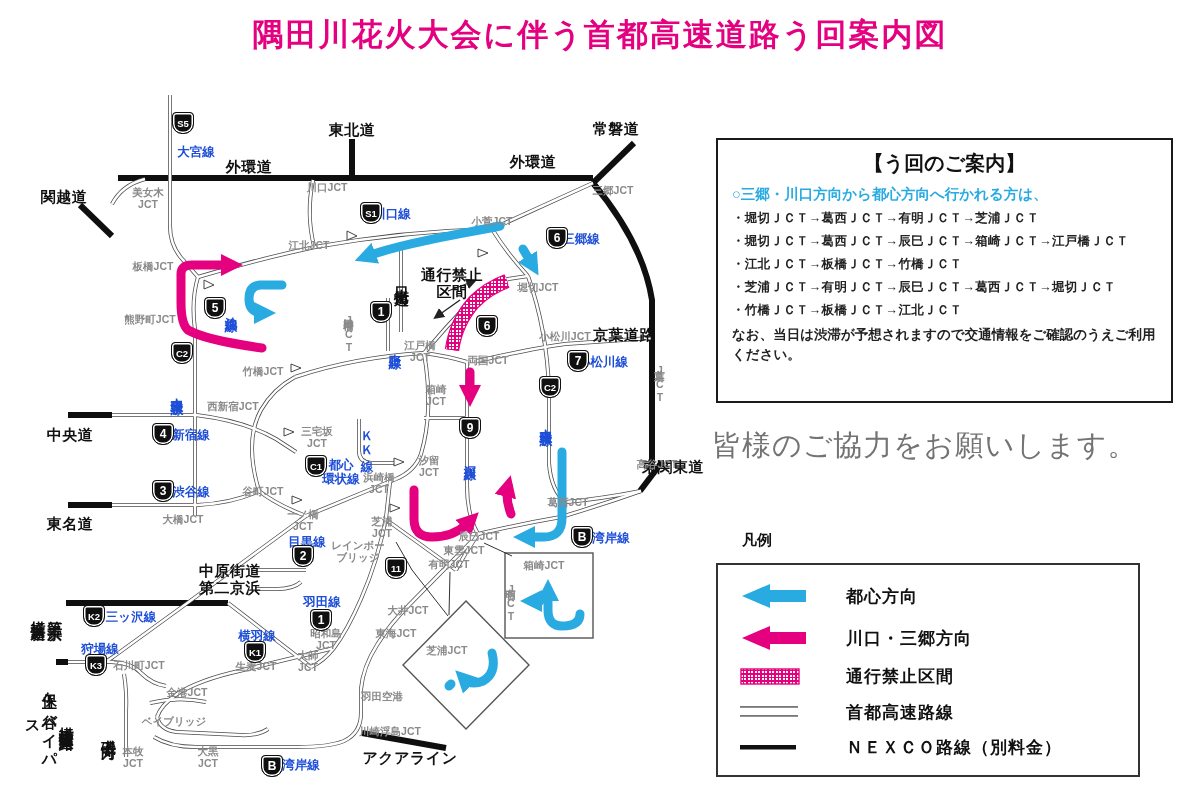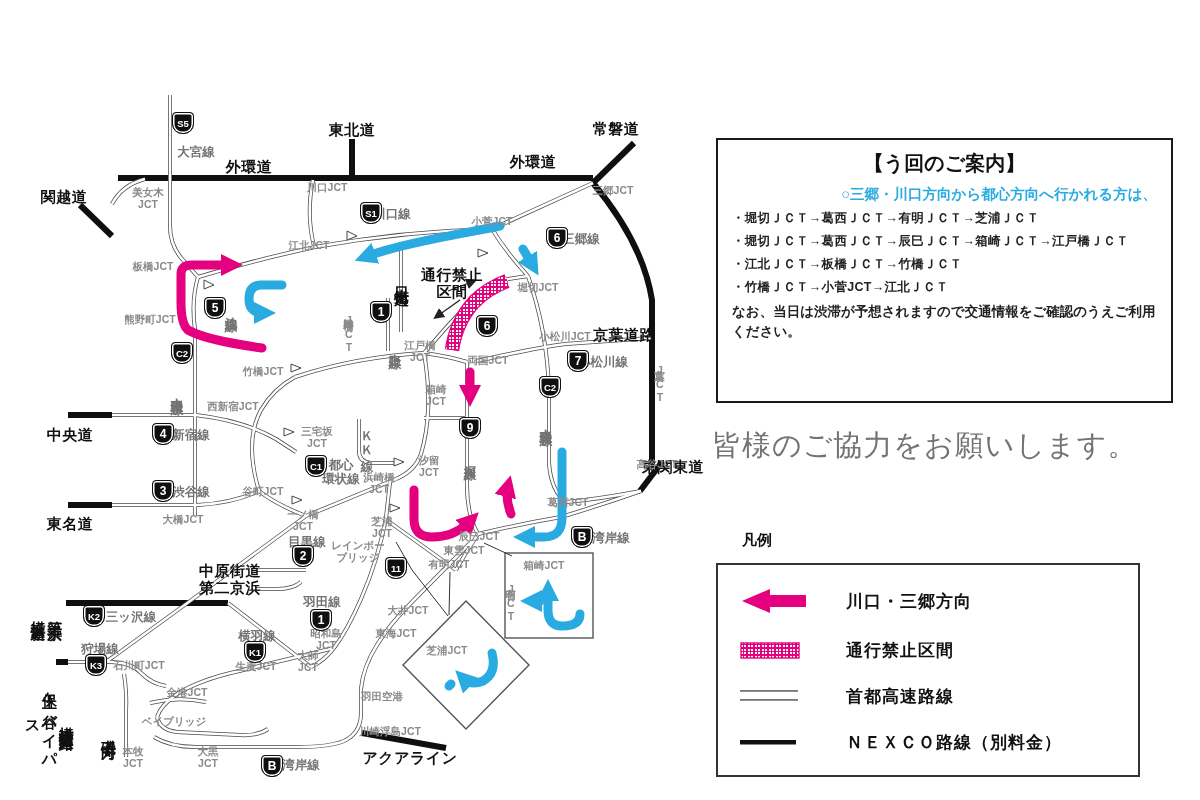--- a/index.html
+++ b/index.html
@@ -7,21 +7,21 @@
   body{font-family:"Liberation Sans",sans-serif;}
   #stage{position:relative;width:1200px;height:800px;background:#fff;overflow:hidden;}
   #page-title{position:absolute;left:0;top:14px;width:1200px;text-align:center;
     font-size:31px;font-weight:bold;color:var(--pink);letter-spacing:2px;}
   
   #map-svg{position:absolute;left:0;top:0;}
   #map-overlay{position:absolute;left:0;top:0;width:1200px;height:800px;pointer-events:none;}
   .map-lbl{position:absolute;transform:translate(-50%,-50%);white-space:pre-line;
     text-align:center;line-height:1.12;}
   .jct{color:#8a8a8a;font-size:10.5px;font-weight:bold;}
-  .rt{color:#737373;font-size:12.5px;font-weight:bold;}
+  .rt{color:#1d4ed8;font-size:12.5px;font-weight:bold;}
   .hw{color:#111;font-size:15px;font-weight:bold;letter-spacing:0.5px;}
   .vert{writing-mode:vertical-rl;text-orientation:upright;letter-spacing:1.5px;}
   .badge{position:absolute;transform:translate(-50%,-50%);background:#101010;color:#fff;
     font-weight:bold;font-size:12px;width:22px;height:22px;display:flex;align-items:center;
     justify-content:center;border-radius:4px 4px 10px 10px;
     box-shadow:inset 0 0 0 1.5px #fff;border:1.5px solid #101010;box-sizing:border-box;}
   .badge-sm{font-size:9.5px;}
   
   .nexco path{stroke:#0f0f0f;stroke-width:6;fill:none;stroke-linejoin:round;}
   .roads-case path{stroke:#4a4a4a;stroke-width:4;fill:none;stroke-linejoin:round;}
@@ -33,39 +33,40 @@
   .tri{fill:#fff;stroke:#444;stroke-width:1;}
   .thin-arrow{stroke:#222;stroke-width:1.3;fill:none;}
   .arrow-b{stroke:var(--blue);stroke-width:9;fill:none;stroke-linecap:round;stroke-linejoin:round;}
   .arrow-p{stroke:var(--pink);stroke-width:9;fill:none;stroke-linecap:round;stroke-linejoin:round;}
   .mh-b{fill:var(--blue);} .mh-p{fill:var(--pink);} .mh-k{fill:#222;}
   
   #info-box{position:absolute;left:716px;top:138px;width:457px;height:265px;border:2px solid #1a1a1a;
     box-sizing:border-box;padding:8px 14px;}
   #info-heading{text-align:center;font-size:20px;font-weight:bold;color:#111;margin:2px 0 8px 0;}
   .sec-head{font-size:14.5px;font-weight:bold;margin:6px 0 4px 0;}
-  .sec-head.blue{color:var(--blue);text-align:right;} .sec-head.pink{color:var(--pink);}
+  .sec-head.blue{color:var(--blue);} .sec-head.pink{color:var(--pink);}
   .route-list{list-style:none;margin:0 0 4px 0;padding:0;}
   .route-list li{font-size:12.5px;font-weight:600;color:#222;margin:6px 0;letter-spacing:0.3px;}
   #info-note{font-size:13.5px;font-weight:600;color:#222;line-height:1.45;}
   #coop-text{position:absolute;left:712px;top:426px;width:470px;
     font-family:"Liberation Serif",serif;font-size:29px;color:#737373;letter-spacing:1px;}
   #legend-title{position:absolute;left:742px;top:531px;font-size:15px;font-weight:bold;color:#111;}
   #legend-box{position:absolute;left:716px;top:563px;width:424px;height:214px;border:2px solid #333;
     box-sizing:border-box;display:flex;flex-direction:column;justify-content:space-around;
     padding:10px 0 10px 22px;}
   .legend-row{display:flex;align-items:center;gap:26px;}
   .legend-sym{width:80px;display:flex;align-items:center;justify-content:flex-start;}
   .legend-lbl{font-size:17px;font-weight:bold;color:#111;letter-spacing:1px;}
 </style>
 </head>
 <body>
 
 <div id="stage">
 
+  <div id="page-title">隅田川花火大会に伴う首都高速道路う回案内図</div>
 
   <svg id="map-svg" width="1200" height="800" viewBox="0 0 1200 800">
     <defs>
       <pattern id="phatch" width="7" height="7" patternUnits="userSpaceOnUse">
         <rect width="7" height="7" fill="#fff"></rect>
         <path d="M0,0.5H7 M0,3.5H7 M0,6.5H7 M0.5,0V7 M3.5,0V7 M6.5,0V7" stroke="var(--pink)" stroke-width="1"></path>
       </pattern>
       <marker id="mh-b" viewBox="0 0 10 10" refX="5" refY="5" markerWidth="22" markerHeight="22" markerUnits="userSpaceOnUse" orient="auto">
           <path class="mh-b" d="M0,0L10,5L0,10z"></path>
         </marker>
@@ -343,29 +344,39 @@
 
   <div id="info-box">
     <div id="info-heading">【う回のご案内】</div>
     <div class="sec-head blue">○三郷・川口方向から都心方向へ行かれる方は、</div>
     <ul class="route-list">
       <li>・堀切ＪＣＴ→葛西ＪＣＴ→有明ＪＣＴ→芝浦ＪＣＴ</li>
       <li>・堀切ＪＣＴ→葛西ＪＣＴ→辰巳ＪＣＴ→箱崎ＪＣＴ→江戸橋ＪＣＴ</li>
       <li>・江北ＪＣＴ→板橋ＪＣＴ→竹橋ＪＣＴ</li>
     </ul>
     <ul class="route-list">
-      <li>・竹橋ＪＣＴ→小菅JCT→江北ＪＣＴ</li>
+      <li>・芝浦ＪＣＴ→有明ＪＣＴ→辰巳ＪＣＴ→葛西ＪＣＴ→堀切ＪＣＴ</li>
+      <li>・竹橋ＪＣＴ→板橋ＪＣＴ→江北ＪＣＴ</li>
     </ul>
     <div id="info-note">なお、当日は渋滞が予想されますので交通情報をご確認のうえご利用ください。</div>
   </div>
 
   <div id="coop-text">皆様のご協力をお願いします。</div>
 
   <div id="legend-title">凡例</div>
   <div id="legend-box">
+    <div class="legend-row">
+      <span class="legend-sym">
+        <svg width="72" height="30">
+            <polygon points="2,15 30,3 30,27" fill="var(--blue)"></polygon>
+            <rect x="28" y="9" width="38" height="12" fill="var(--blue)"></rect>
+          </svg>
+      </span>
+      <span class="legend-lbl">都心方向</span>
+    </div>
     <div class="legend-row">
       <span class="legend-sym">
         <svg width="72" height="30">
             <polygon points="2,15 30,3 30,27" fill="var(--pink)"></polygon>
             <rect x="28" y="9" width="38" height="12" fill="var(--pink)"></rect>
           </svg>
       </span>
       <span class="legend-lbl">川口・三郷方向</span>
     </div>
     <div class="legend-row">

